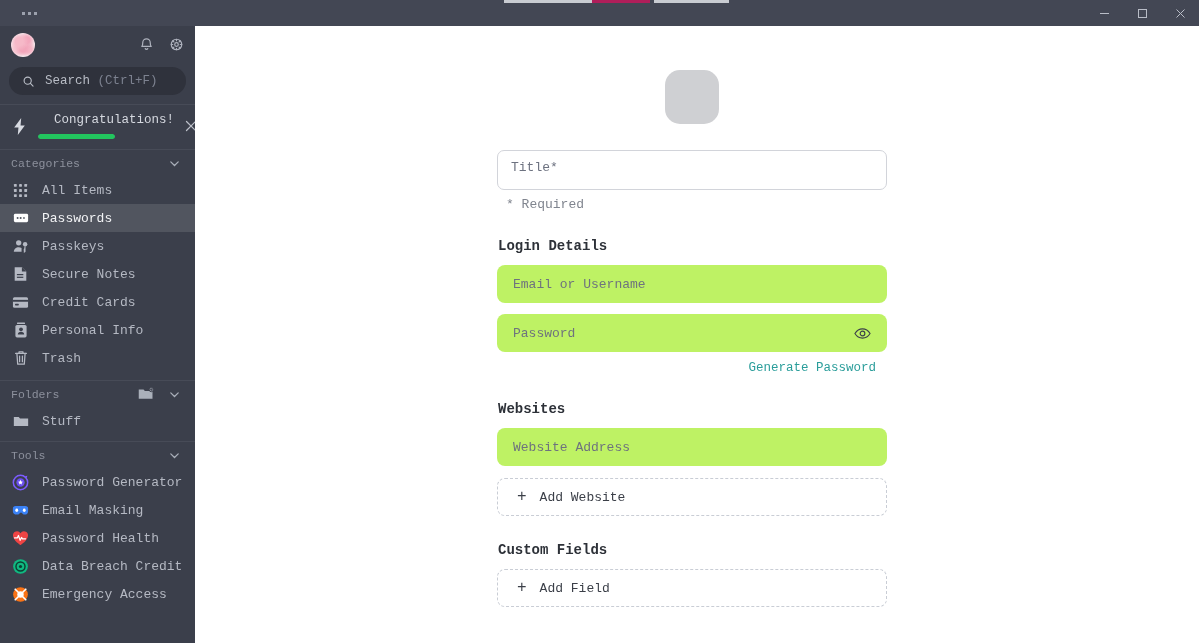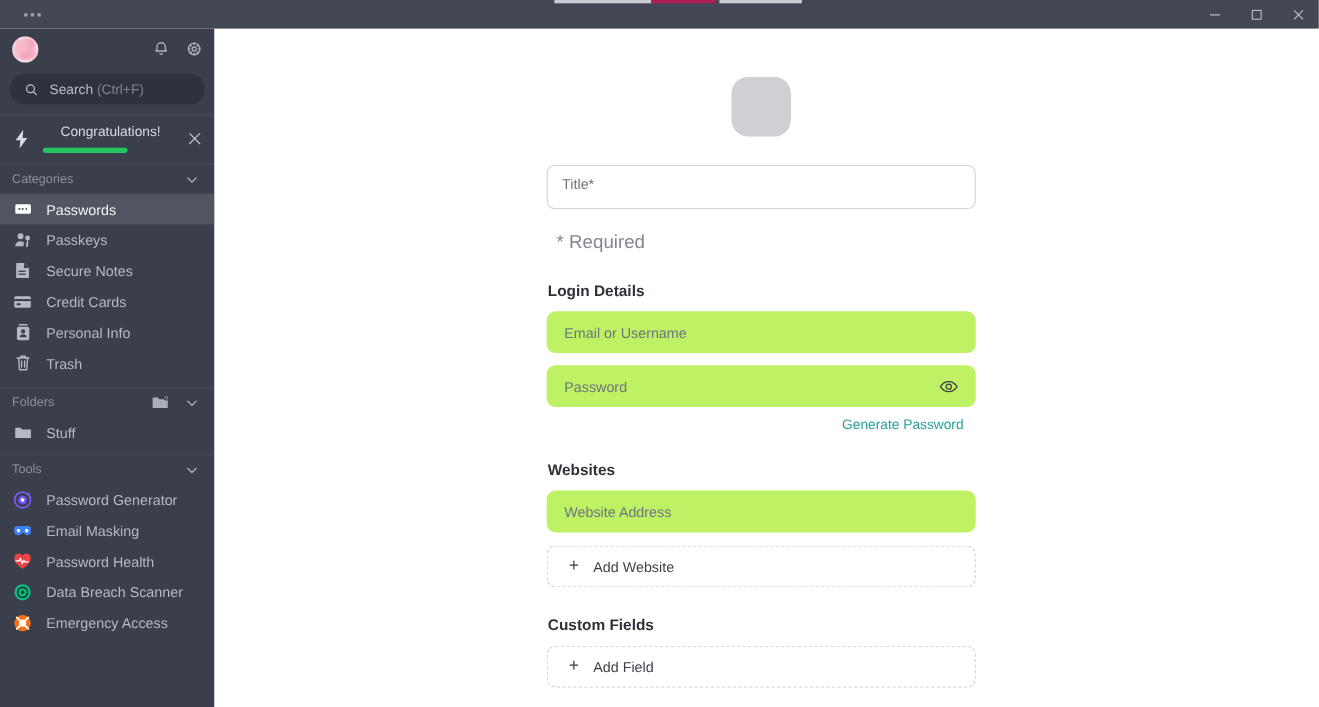--- a/index.html
+++ b/index.html
@@ -9,20 +9,21 @@
     overflow: hidden;
     font-family: "Liberation Sans", sans-serif;
     background: #ffffff;
   }
   #app {
     position: relative;
     width: 1199px;
     height: 643px;
     overflow: hidden;
     background: #ffffff;
+    font-family: Liberation Mono, monospace;
   }
 
   
   .titlebar {
     position: absolute;
     top: 0; left: 0;
     width: 1199px;
     height: 26px;
     background: #434754;
     display: flex;
@@ -197,23 +198,23 @@
   .title-field {
     height: 40px;
     border: 1px solid #d2d4da;
     border-radius: 7px;
     background: #ffffff;
     padding: 9px 13px 0 13px;
     font-size: 13px;
     color: #6d7280;
   }
   .required-note {
-    margin-top: 20px;
+    margin-top: 7px;
     padding-left: 9px;
-    font-size: 17px;
+    font-size: 13px;
     color: #80858f;
   }
   .section-title {
     font-size: 14px;
     font-weight: bold;
     color: #2d3138;
     margin: 26px 0 11px 1px;
   }
   .field {
     height: 38px;
@@ -352,20 +353,36 @@
       <span>Categories</span>
       <span class="sec-actions">
         <span class="sb-ic">
           <svg width="13" height="13" viewBox="0 0 14 14" fill="none" stroke="currentColor" stroke-width="1.3" stroke-linecap="round">
               <path d="M3 5.2 7 9.2l4-4"></path>
             </svg>
         </span>
       </span>
     </div>
 
+    <div class="nav-item">
+      <span class="ni-ic">
+        <svg width="15" height="15" viewBox="0 0 16 16" fill="currentColor">
+            <rect x="1" y="1" width="3" height="3" rx=".5"></rect>
+            <rect x="6.5" y="1" width="3" height="3" rx=".5"></rect>
+            <rect x="12" y="1" width="3" height="3" rx=".5"></rect>
+            <rect x="1" y="6.5" width="3" height="3" rx=".5"></rect>
+            <rect x="6.5" y="6.5" width="3" height="3" rx=".5"></rect>
+            <rect x="12" y="6.5" width="3" height="3" rx=".5"></rect>
+            <rect x="1" y="12" width="3" height="3" rx=".5"></rect>
+            <rect x="6.5" y="12" width="3" height="3" rx=".5"></rect>
+            <rect x="12" y="12" width="3" height="3" rx=".5"></rect>
+          </svg>
+      </span>
+      <span>All Items</span>
+    </div>
 
     <div class="nav-item active">
       <span class="ni-ic">
         <svg width="16" height="16" viewBox="0 0 18 16" fill="none">
             <rect x="1" y="3.2" width="16" height="9.6" rx="1.6" fill="currentColor"></rect>
             <circle cx="5.2" cy="8" r="1.15" fill="#51555f"></circle>
             <circle cx="8.6" cy="8" r="1.15" fill="#51555f"></circle>
             <rect x="11.6" y="6.85" width="1.5" height="2.3" rx=".6" fill="#51555f"></rect>
           </svg>
       </span>
@@ -508,21 +525,21 @@
     </div>
 
     <div class="nav-item">
       <span class="ni-ic">
         <svg width="17" height="17" viewBox="0 0 18 18">
             <circle cx="9" cy="9" r="7.8" fill="#10b981"></circle>
             <circle cx="9" cy="9" r="4.8" fill="none" stroke="#0b3f31" stroke-width="1.5"></circle>
             <circle cx="9" cy="9" r="1.7" fill="#0b3f31"></circle>
           </svg>
       </span>
-      <span>Data Breach Scanner</span>
+      <span>Data Breach Credit</span>
     </div>
 
     <div class="nav-item">
       <span class="ni-ic">
         <svg width="17" height="17" viewBox="0 0 18 18">
             <circle cx="9" cy="9" r="7.8" fill="#f97316"></circle>
             <circle cx="9" cy="9" r="3.4" fill="#fff"></circle>
             <path d="M3.4 3.4l3.2 3.2M14.6 3.4l-3.2 3.2M3.4 14.6l3.2-3.2M14.6 14.6l-3.2-3.2" stroke="#fff" stroke-width="1.7" stroke-linecap="round"></path>
           </svg>
       </span>

